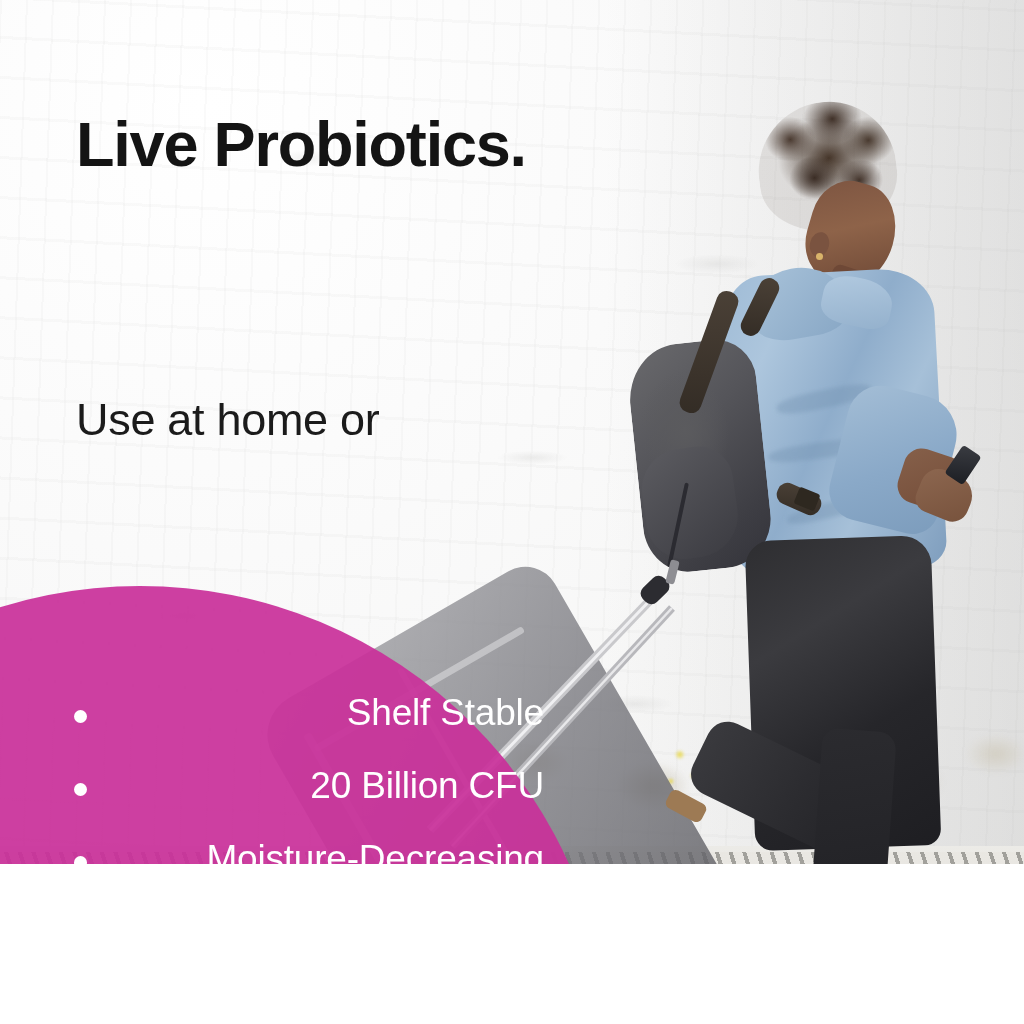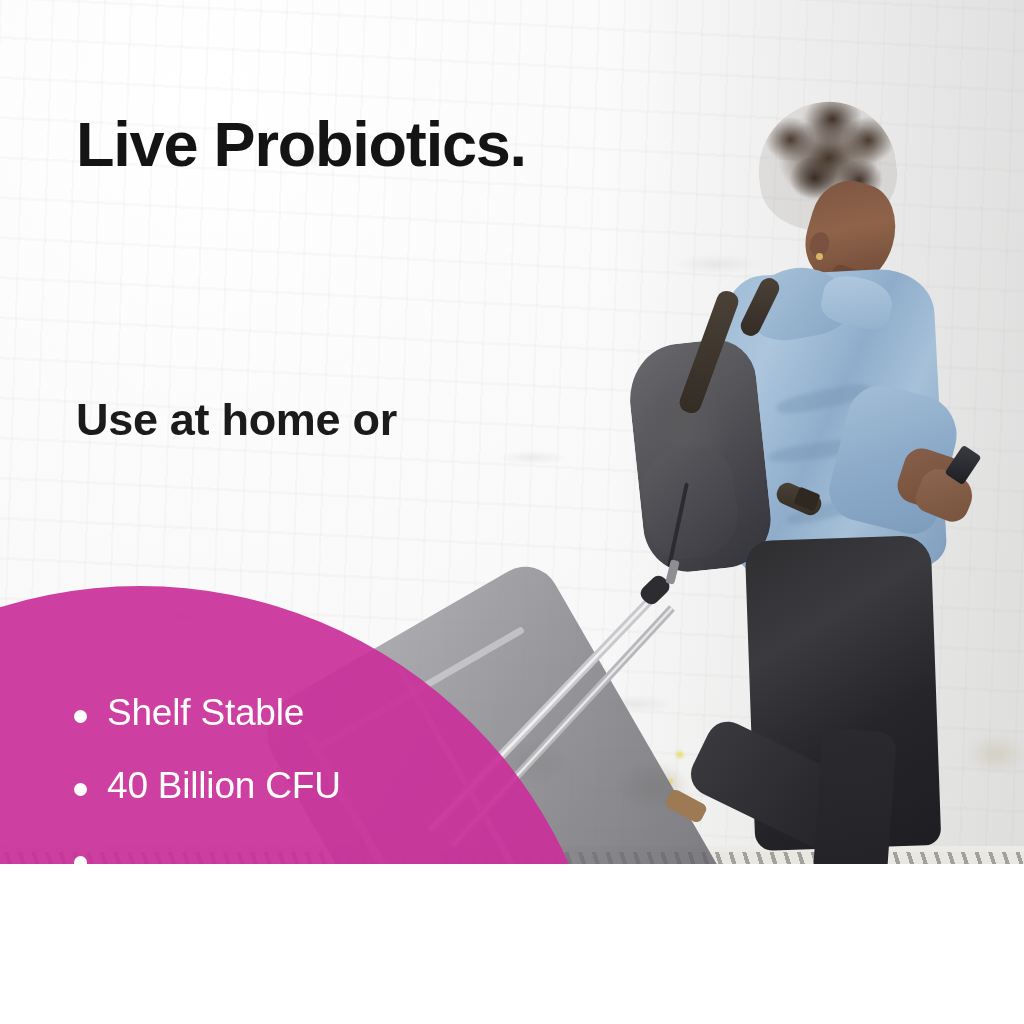--- a/index.html
+++ b/index.html
@@ -244,30 +244,30 @@
 
   
   .headline{
     position:absolute;left:76px;top:108px;width:640px;
     font-size:63px;line-height:1.16;font-weight:bold;letter-spacing:-1.2px;
     color:#141414;
   }
   .headline div{white-space:nowrap;}
   .subhead{
     position:absolute;left:76px;top:392px;width:460px;
-    font-size:45px;line-height:1.26;font-weight:bold;letter-spacing:-.3px;
+    font-size:45px;line-height:1.26;font-weight:normal;letter-spacing:-.3px;
     color:#1b1b1b;
   }
   .subhead div{white-space:nowrap;}
 
   .bullets{
     position:absolute;left:74px;top:694px;width:470px;
     color:#ffffff;font-size:37px;line-height:1.0;letter-spacing:-.2px;
   }
-  .bullet{display:flex;align-items:flex-start;margin-bottom:36px;}
+  .bullet{display:flex;align-items:flex-start;margin-bottom:36px;text-align:right;}
   .bullet .dot{
     width:13px;height:13px;border-radius:50%;background:#ffffff;
     flex:0 0 13px;margin-top:16px;margin-right:20px;
   }
   .bullet .btext{flex:1 1 auto;}
   .bullet .btext span{display:block;}
   .bullet .btext span + span{margin-top:26px;}
 </style>
 </head>
 <body>
@@ -365,23 +365,24 @@
   <div class="bullets">
     <div class="bullet">
       <span class="dot"></span>
       <span class="btext">
         <span>Shelf Stable</span>
       </span>
     </div>
     <div class="bullet">
       <span class="dot"></span>
       <span class="btext">
-        <span>40 Billion CFU</span>
+        <span>20 Billion CFU</span>
       </span>
     </div>
     <div class="bullet">
       <span class="dot"></span>
       <span class="btext">
+        <span>Moisture-Decreasing</span>
       </span>
     </div>
   </div>
 
 </div>
 
 </body></html>

